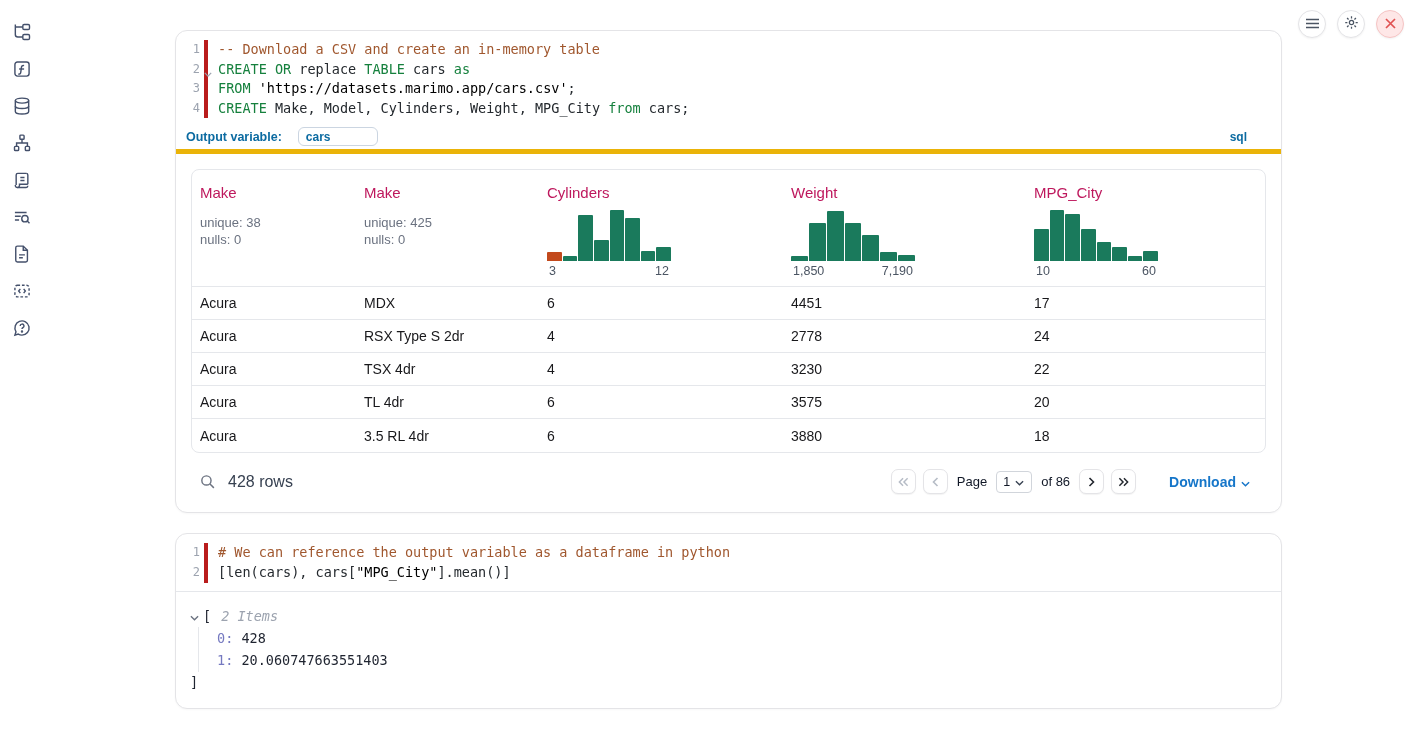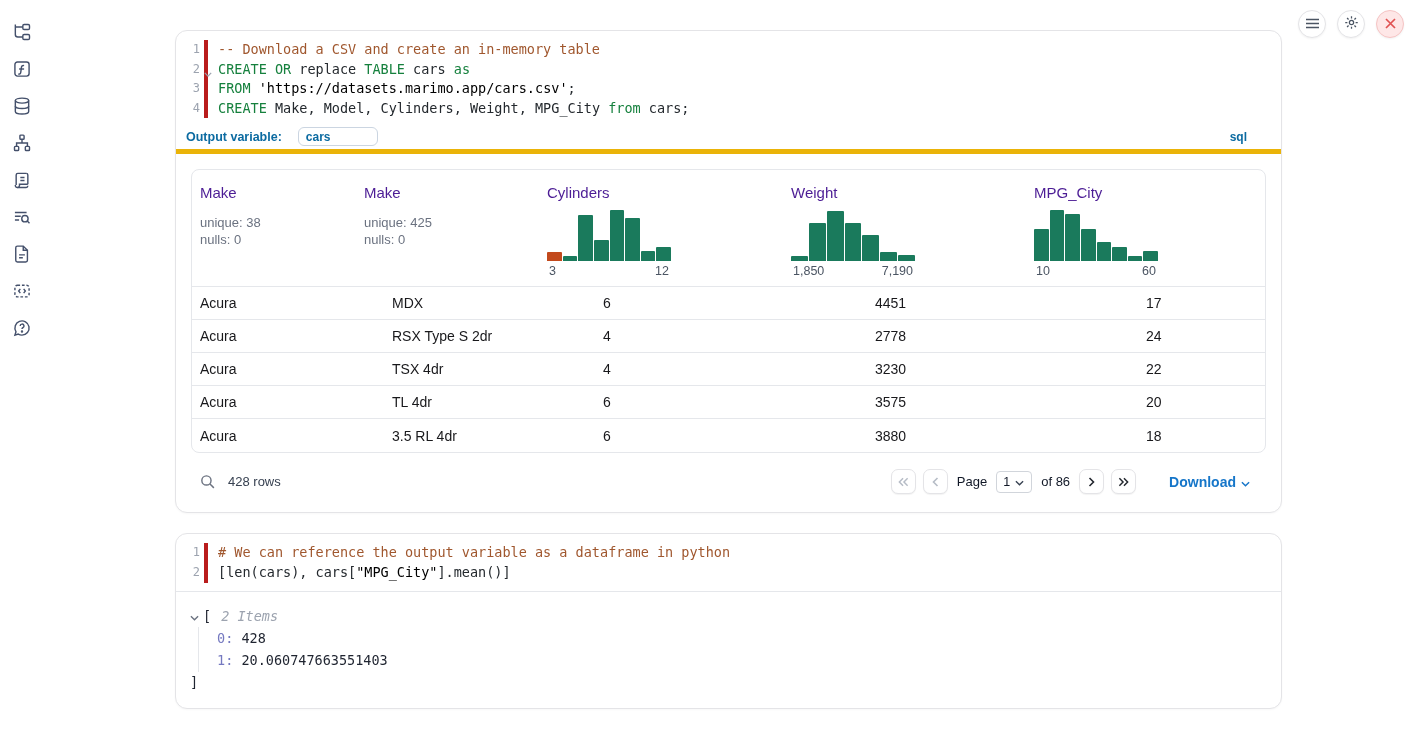--- a/index.html
+++ b/index.html
@@ -63,34 +63,34 @@
     color:#0c6ba1; font-family:"Liberation Sans", sans-serif; background:#fff;
   }
   .lang-label { margin-left:auto; font-size:12px; font-weight:bold; color:#0c6ba1; }
 
   
   .cell-output { padding:15px 15px 10px 15px; }
   .data-table { border:1px solid #e5e7eb; border-radius:8px; overflow:hidden; }
   .tgrid { display:grid; grid-template-columns:164px 183px 244px 243px 1fr; }
   .thead { border-bottom:1px solid #e5e7eb; }
   .th { padding:14px 8px 8px 8px; cursor:pointer; }
-  .th-name { font-size:15px; color:#4c1d95; }
+  .th-name { font-size:15px; color:#be185d; }
   .th-stats { margin-top:13px; font-size:13px; color:#6b7280; line-height:17px; }
   .hist-wrap { margin-top:6px; width:124px; }
   .hist { display:flex; align-items:flex-end; gap:1px; height:54px; }
   .hist .bar { flex:1 1 0; border-radius:1px 1px 0 0; }
   .hist-axis { display:flex; justify-content:space-between; font-size:12.5px; color:#4b5563; margin-top:3px; padding:0 2px; }
-  .trow { border-bottom:1px solid #e5e7eb; height:33px; align-items:center; cursor:pointer;gap:28px; }
+  .trow { border-bottom:1px solid #e5e7eb; height:33px; align-items:center; cursor:pointer; }
   .trow:last-child { border-bottom:none; }
   .td { padding:0 8px; font-size:14px; color:#18181b; white-space:nowrap; }
 
   
   .table-footer { display:flex; align-items:center; margin-top:10px; padding:6px 2px 8px 8px; }
   .search-ico { width:17px; height:17px; color:#6b7280; cursor:pointer; }
-  .rowcount { margin-left:12px; font-size:13px; color:#374151; }
+  .rowcount { margin-left:12px; font-size:16px; color:#374151; }
   .pager { margin-left:auto; display:flex; align-items:center; gap:7px; }
   .pg-btn {
     width:25px; height:25px; border:1px solid #e4e4e7; border-radius:7px;
     background:#fff; display:flex; align-items:center; justify-content:center;
     box-shadow:0 1px 1px rgba(0,0,0,.05); cursor:pointer; color:#23272e;
   }
   .pg-btn.dis { color:#b6bcc6; }
   .pg-label { font-size:13px; color:#111827; margin:0 2px; }
   .page-select {
     height:22px; min-width:36px; border:1px solid #d1d5db; border-radius:4px;

